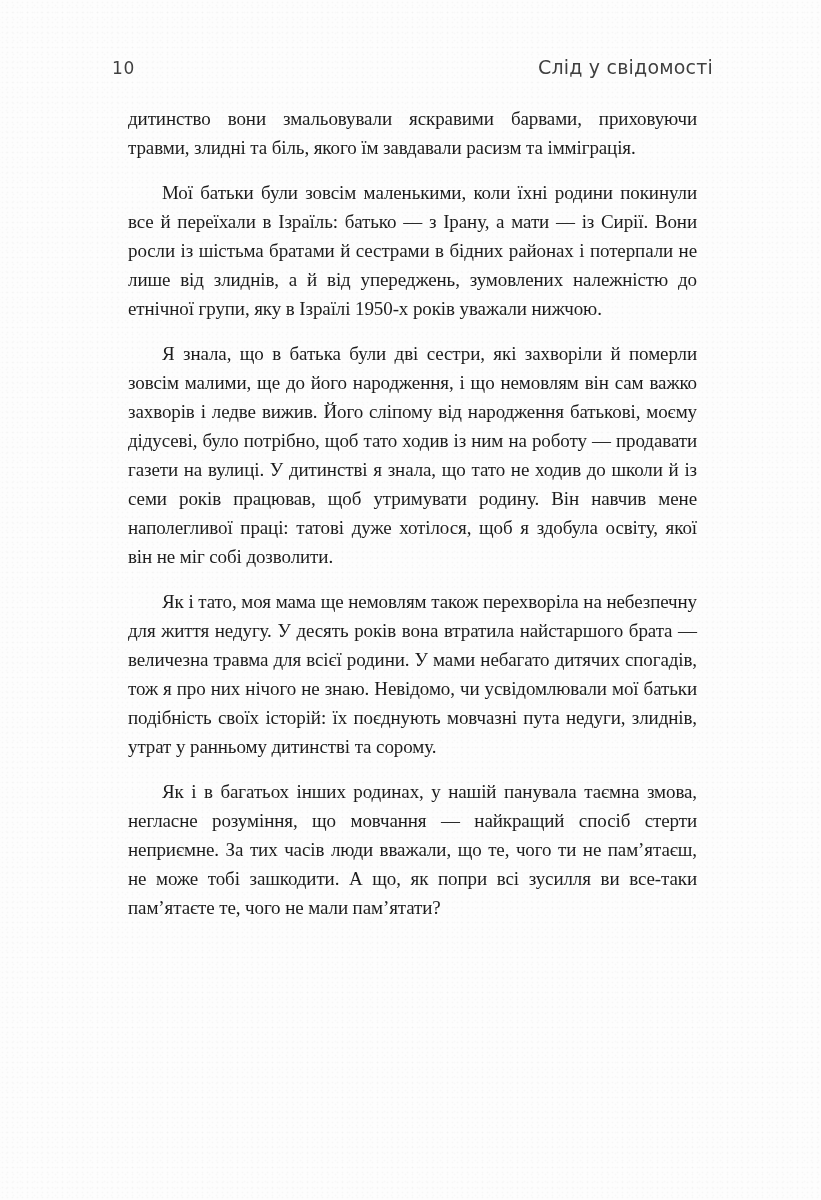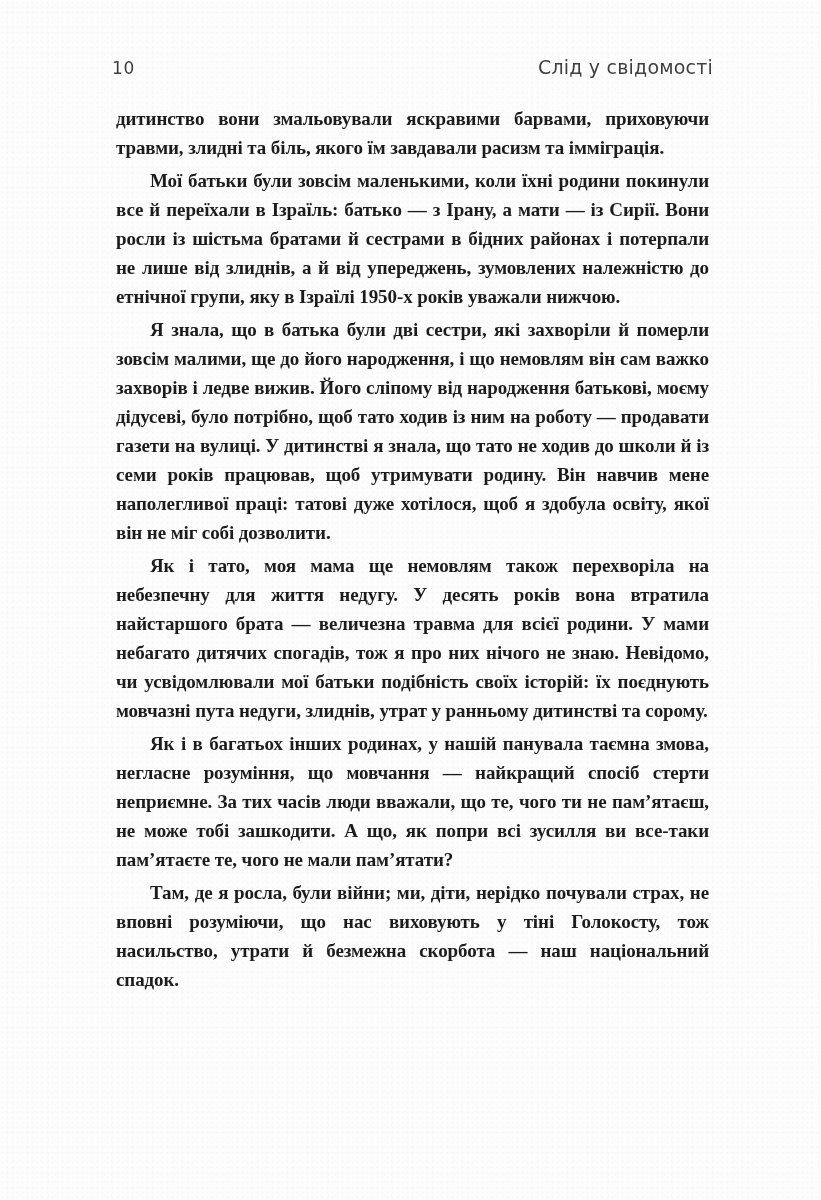--- a/index.html
+++ b/index.html
@@ -45,38 +45,36 @@
   }
   .text-block {
     font-family: "Liberation Serif", "DejaVu Serif", serif;
     font-size: 19px;
     line-height: 29px;
     color: var(--text);
     text-align: justify;
     letter-spacing: -0.1px;
   }
   .para {
-    margin: 4px;
+    margin: 16px;
     hyphens: auto;
-    font-weight: bold;
     -webkit-hyphens: auto;
   }
   .para.indent {
     text-indent: 34px;
   }
 </style>
 </head>
 <body>
 
 <div class="page">
   <header class="page-header">
     <span class="folio">10</span>
     <span class="running-title">Слід у свідомості</span>
   </header>
   <main class="text-block">
       <p class="para" lang="uk">дитинство вони змальовували яскравими барвами, приховуючи травми, злидні та біль, якого їм завдавали расизм та імміграція.</p>
       <p class="para indent" lang="uk">Мої батьки були зовсім маленькими, коли їхні родини покинули все й переїхали в Ізраїль: батько — з Ірану, а мати — із Сирії. Вони росли із шістьма братами й сестрами в бідних районах і потерпали не лише від злиднів, а й від упереджень, зумовлених належністю до етнічної групи, яку в Ізраїлі 1950-х років уважали нижчою.</p>
       <p class="para indent" lang="uk">Я знала, що в батька були дві сестри, які захворіли й померли зовсім малими, ще до його народження, і що немовлям він сам важко захворів і ледве вижив. Його сліпому від народження батькові, моєму дідусеві, було потрібно, щоб тато ходив із ним на роботу — продавати газети на вулиці. У дитинстві я знала, що тато не ходив до школи й із семи років працював, щоб утримувати родину. Він навчив мене наполегливої праці: татові дуже хотілося, щоб я здобула освіту, якої він не міг собі дозволити.</p>
       <p class="para indent" lang="uk">Як і тато, моя мама ще немовлям також перехворіла на небезпечну для життя недугу. У десять років вона втратила найстаршого брата — величезна травма для всієї родини. У мами небагато дитячих спогадів, тож я про них нічого не знаю. Невідомо, чи усвідомлювали мої батьки подібність своїх історій: їх поєднують мовчазні пута недуги, злиднів, утрат у ранньому дитинстві та сорому.</p>
       <p class="para indent" lang="uk">Як і в багатьох інших родинах, у нашій панувала таємна змова, негласне розуміння, що мовчання — найкращий спосіб стерти неприємне. За тих часів люди вважали, що те, чого ти не пам’ятаєш, не може тобі зашкодити. А що, як попри всі зусилля ви все-таки пам’ятаєте те, чого не мали пам’ятати?</p>
-      <p class="para indent" lang="uk">Там, де я росла, були війни; ми, діти, нерідко почували страх, не вповні розуміючи, що нас виховують у тіні Голокосту, тож насильство, утрати й безмежна скорбота — наш національний спадок.</p>
     </main>
 </div>
 
 </body></html>

